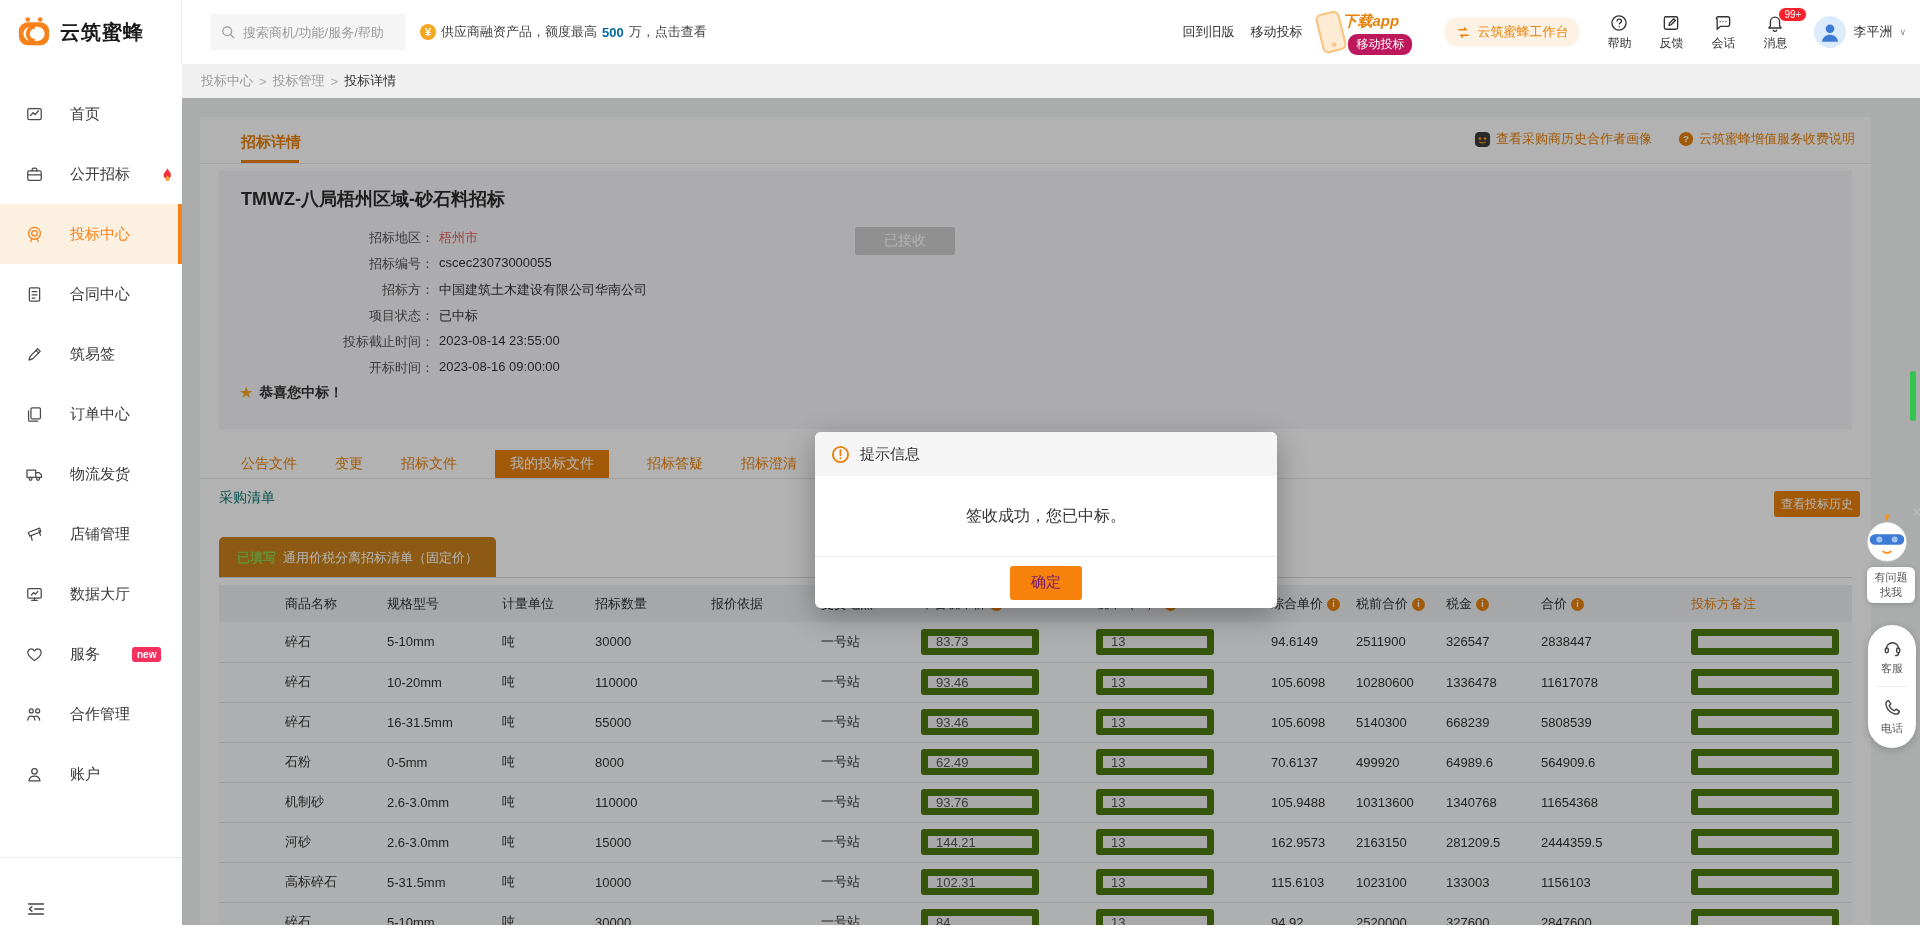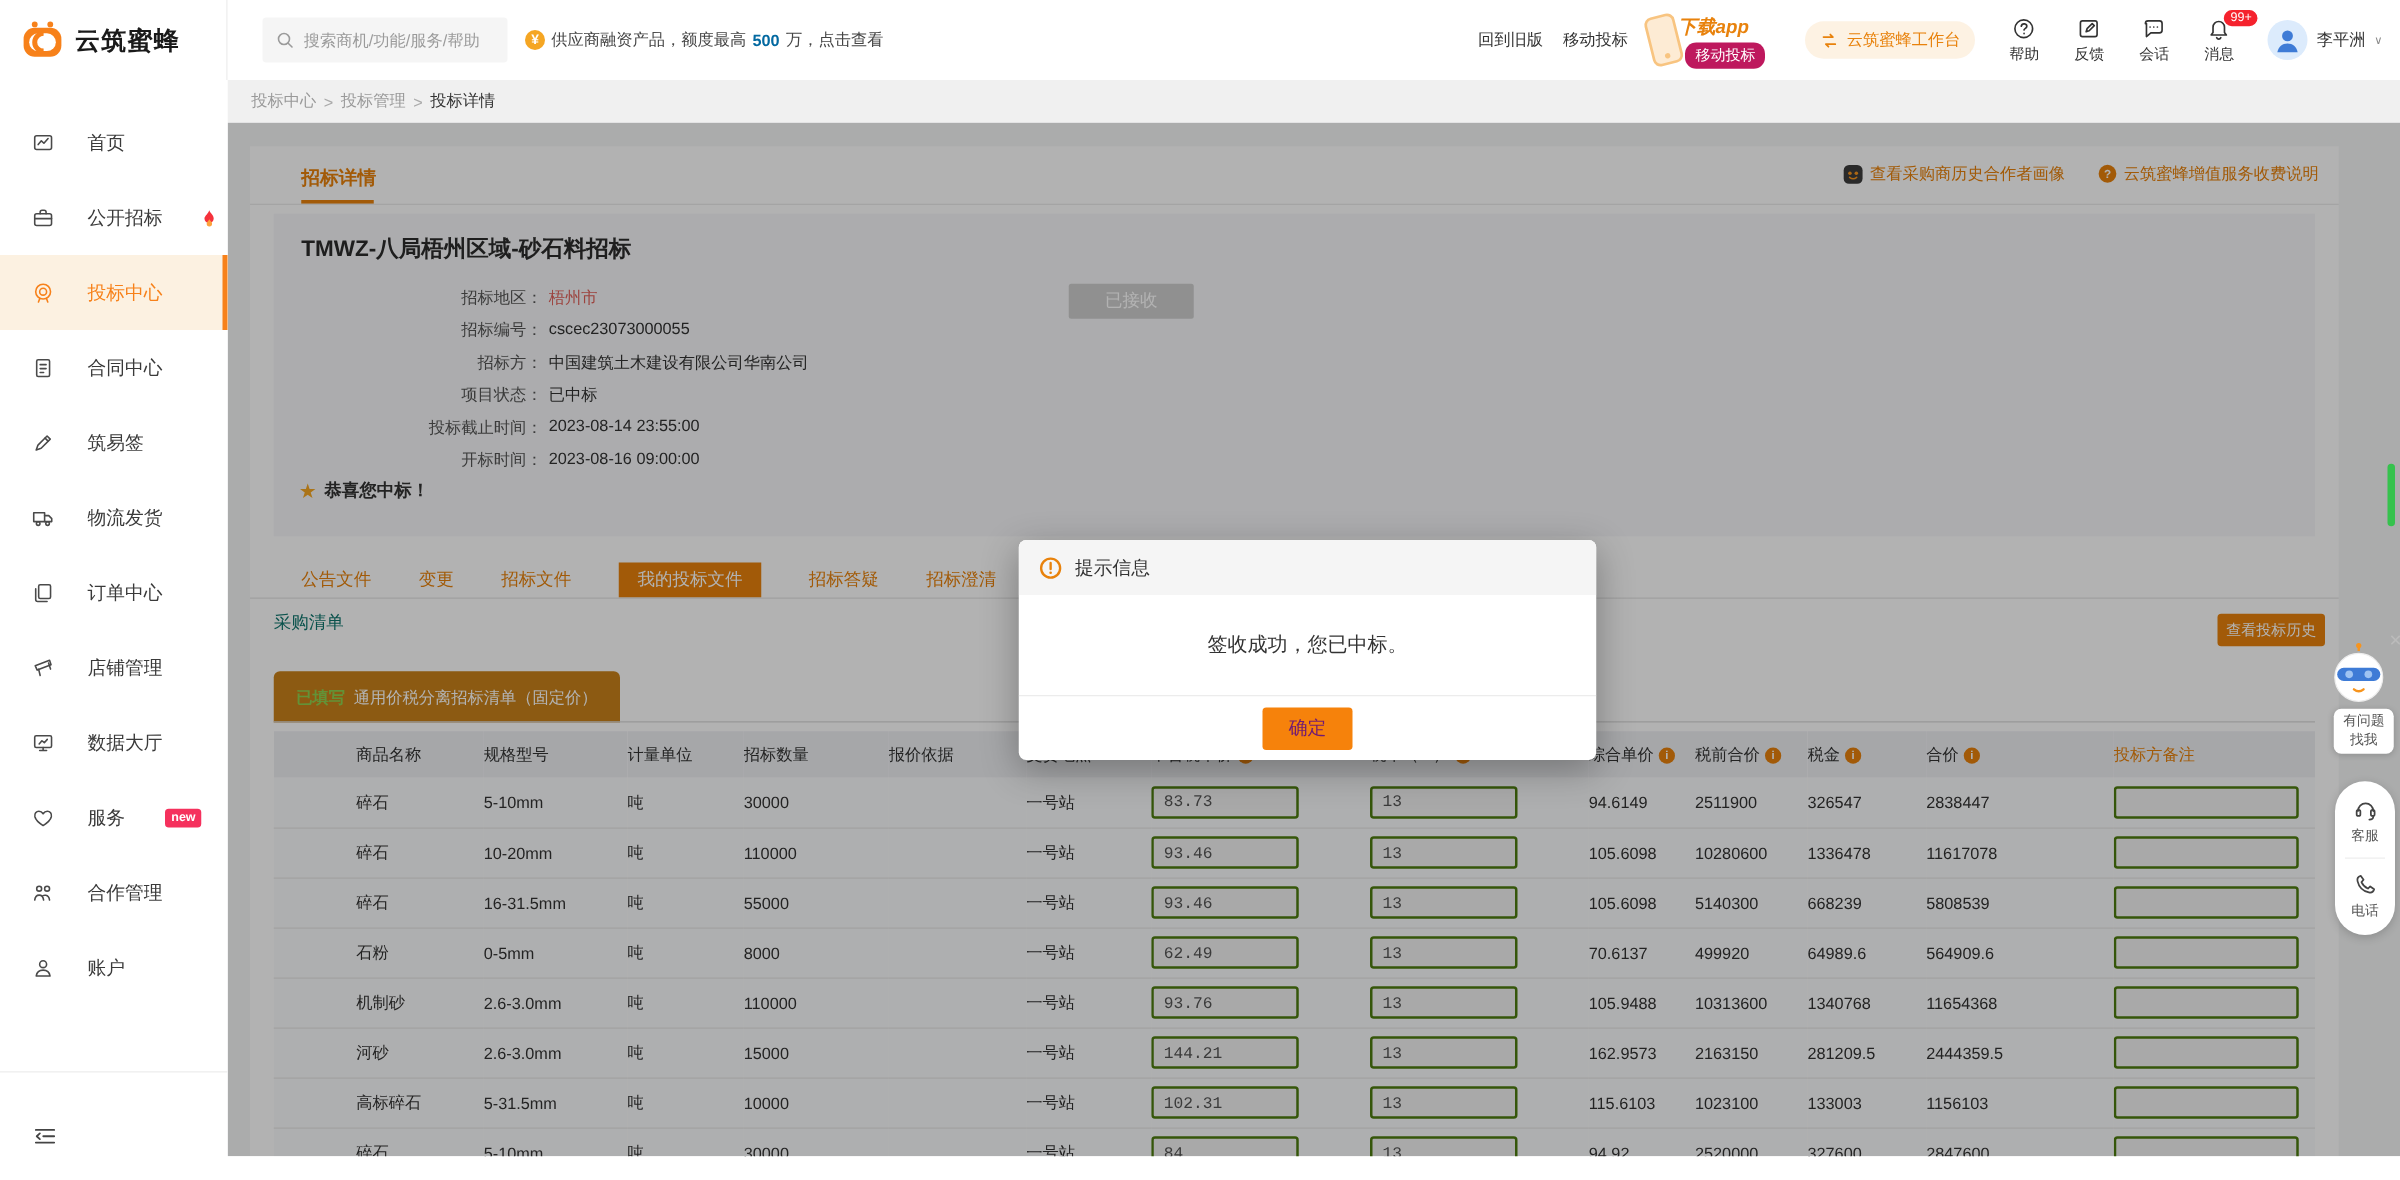--- a/index.html
+++ b/index.html
@@ -83,21 +83,21 @@
   .chip { position:absolute; left:19px; top:420px; height:41px; background:#C9821A; border-radius:5px 5px 0 0; display:flex; align-items:center; gap:7px; padding:0 18px; font-size:13px; color:#fff; cursor:pointer; }
   .chip-status { color:#8FD14F; font-weight:bold; }
   .chip-line { position:absolute; left:19px; top:460px; width:1633px; height:1px; background:#d9d9d9; }
 
   .grid { position:absolute; left:19px; top:468px; width:1633px; border-collapse:collapse; table-layout:fixed; }
   .grid th { height:37px; background:#eef0f3; font-size:13px; font-weight:normal; color:#333; text-align:left; white-space:nowrap; overflow:hidden; }
   .grid td { height:40px; background:#fafbfc; border-bottom:1px solid #e6e6e6; font-size:13px; color:#333; white-space:nowrap; overflow:hidden; }
   .grid th.first, .grid td.first { padding-left:66px; }
   .grid th.accent { color:#E8820C; }
   .info-i { display:inline-block; width:13px; height:13px; border-radius:50%; background:#E8820C; color:#fff; font-size:9px; font-weight:bold; line-height:13px; text-align:center; margin-left:4px; vertical-align:1px; font-style:normal; }
-  .cell-input { width:118px; height:26px; border:2px solid #4d7c0f; border-radius:3px; background:#f2f2f2; padding:0 8px; font-size:13px; color:#555; font-family:Liberation Mono, monospace; outline:none; }
+  .cell-input { width:118px; height:26px; border:7px solid #4d7c0f; border-radius:3px; background:#f2f2f2; padding:0 8px; font-size:13px; color:#555; font-family:Liberation Sans, sans-serif; outline:none; }
   .cell-input.remark { width:148px; }
 
   
   .modal { position:absolute; left:633px; top:334px; width:462px; background:#fff; border-radius:6px; box-shadow:0 8px 30px rgba(0,0,0,.3); z-index:40; overflow:hidden; }
   .modal-head { height:44px; background:#f5f5f5; display:flex; align-items:center; gap:10px; padding:0 16px; }
   .modal-title { font-size:15px; color:#333; }
   .modal-body { height:80px; display:flex; align-items:center; justify-content:center; font-size:16px; color:#333; }
   .modal-foot { height:52px; border-top:1px solid #ececec; display:flex; align-items:center; justify-content:center; }
   .confirm-btn { width:72px; height:34px; background:#F6820B; color:#701a75; border:none; border-radius:3px; font-size:15px; cursor:pointer; font-family:inherit; }
 
@@ -258,36 +258,36 @@
           <svg class="ic" viewBox="0 0 24 24" width="19" height="19">
             <path d="M5 19l1.8-5L16 4.8 19.2 8 10 17.2 5 19z"></path>
             <path d="M14 7l3 3"></path>
           </svg>
         </span>
         <span>筑易签</span>
       </div>
       <div class="side-item">
         <span class="sicon">
           <svg class="ic" viewBox="0 0 24 24" width="19" height="19">
+            <rect x="7.5" y="3.5" width="12" height="14" rx="1.5"></rect>
+            <path d="M4.5 7.5v11a2 2 0 0 0 2 2h9.5"></path>
+          </svg>
+        </span>
+        <span>订单中心</span>
+      </div>
+      <div class="side-item">
+        <span class="sicon">
+          <svg class="ic" viewBox="0 0 24 24" width="19" height="19">
             <rect x="2.5" y="6.5" width="11" height="9"></rect>
             <path d="M13.5 9.5h4.2l3 3v3h-7.2"></path>
             <circle cx="7" cy="17.5" r="1.8"></circle>
             <circle cx="16.5" cy="17.5" r="1.8"></circle>
           </svg>
         </span>
         <span>物流发货</span>
-      </div>
-      <div class="side-item">
-        <span class="sicon">
-          <svg class="ic" viewBox="0 0 24 24" width="19" height="19">
-            <rect x="7.5" y="3.5" width="12" height="14" rx="1.5"></rect>
-            <path d="M4.5 7.5v11a2 2 0 0 0 2 2h9.5"></path>
-          </svg>
-        </span>
-        <span>订单中心</span>
       </div>
       <div class="side-item">
         <span class="sicon">
           <svg class="ic" viewBox="0 0 24 24" width="19" height="19">
             <path d="M4 9.5L18.5 4 20 8.5 6 14l-2-4.5z"></path>
             <path d="M7.5 13.2L9 19.5M17.5 6.8l2 6.2"></path>
           </svg>
         </span>
         <span>店铺管理</span>
       </div>

